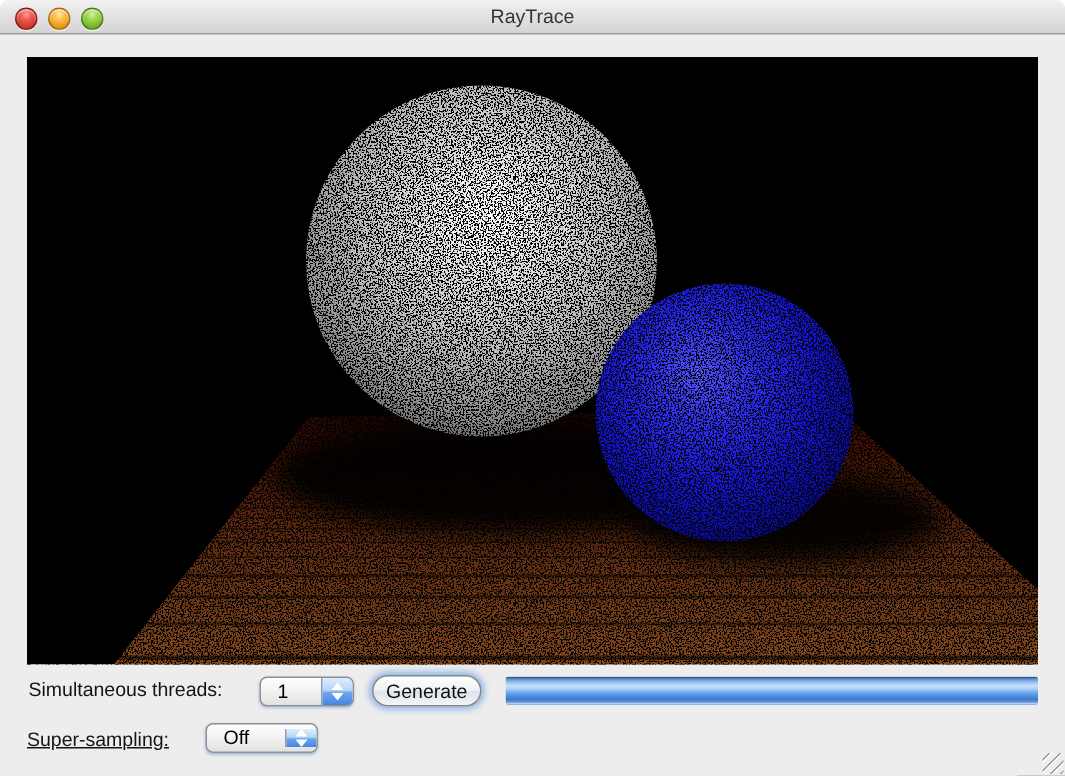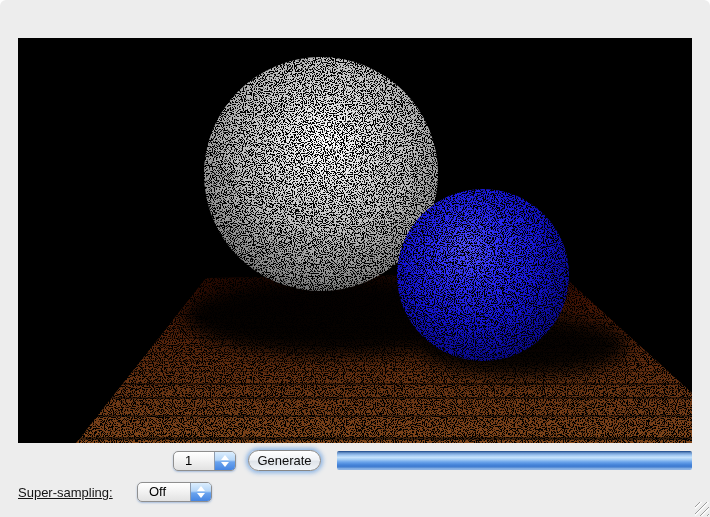--- a/index.html
+++ b/index.html
@@ -22,21 +22,21 @@
   .render{position:absolute;left:18px;top:38px;display:block;}
   
   .label{position:absolute;font-size:13px;color:#141414;white-space:nowrap;}
   .lbl-threads{left:19px;top:452px;}
   .lbl-ss{left:18px;top:485px;text-decoration:underline;}
   .popup{position:absolute;height:20px;box-sizing:border-box;display:flex;
     border:1px solid #8f8f8f;border-radius:5px;overflow:hidden;
     background:linear-gradient(180deg,#ffffff 0%,#f3f3f3 45%,#e2e2e2 100%);
     box-shadow:0 1px 2px rgba(110,150,205,.55);}
   .popup-threads{left:173px;top:451px;width:63px;}
-  .popup-ss{left:137px;top:482px;width:75px;}
+  .popup-ss{left:137px;top:482px;width:75px;align-items:center;}
   .popup-value{flex:1;font-size:13px;line-height:18px;padding-left:11px;color:#000;}
   .popup-arrows{width:20px;display:flex;flex-direction:column;align-items:center;
     justify-content:center;border-left:1px solid #8f9cae;
     background:linear-gradient(180deg,#dcEEfe 0%,#b5d6f8 45%,#6ba4ee 55%,#4585e2 100%);}
   .tri-up{width:0;height:0;border-left:4px solid transparent;border-right:4px solid transparent;
     border-bottom:5px solid #fff;margin-bottom:2px;}
   .tri-down{width:0;height:0;border-left:4px solid transparent;border-right:4px solid transparent;
     border-top:5px solid #fff;}
   .generate{position:absolute;left:248px;top:450px;width:73px;height:21px;
     box-sizing:border-box;border:1px solid #878787;border-radius:11px;
@@ -52,20 +52,28 @@
       #6ea6ec 58%,#4c8add 72%,#3d7ad0 84%,#6497d9 94%,#9cbfec 100%);}
   .grip{position:absolute;right:1px;bottom:1px;width:14px;height:14px;
     background:repeating-linear-gradient(135deg,
       rgba(0,0,0,0) 0 3px,#9e9e9e 3px 4px,#fafafa 4px 5px);}
 </style>
 </head>
 <body>
 
 <div class="window">
 
+  <div class="titlebar">
+    <div class="lights">
+      <span class="light red"></span>
+      <span class="light yellow"></span>
+      <span class="light green"></span>
+    </div>
+    <div class="title">RayTrace</div>
+  </div>
 
   <svg class="render" width="674" height="405" viewBox="0 0 674 405" xmlns="http://www.w3.org/2000/svg">
     <defs>
       <linearGradient id="floorGrad" gradientUnits="userSpaceOnUse" x1="0" y1="232" x2="0" y2="405">
         <stop offset="0%" stop-color="#1c0601"></stop>
         <stop offset="14%" stop-color="#3a1003"></stop>
         <stop offset="30%" stop-color="#4e1d08"></stop>
         <stop offset="52%" stop-color="#5d2a0e"></stop>
         <stop offset="74%" stop-color="#6b3614"></stop>
         <stop offset="90%" stop-color="#794019"></stop>
@@ -120,20 +128,21 @@
       <ellipse cx="320" cy="278" rx="155" ry="40" fill="#000" opacity="0.92" filter="url(#blurShadow)"></ellipse>
       <ellipse cx="505" cy="308" rx="105" ry="30" fill="#000" opacity="0.9" filter="url(#blurShadow)"></ellipse>
     </g>
 
     <circle cx="303" cy="136" r="117" fill="url(#whiteGrad)"></circle>
     <circle cx="465" cy="237" r="86" fill="url(#blueGrad)"></circle>
 
     <rect x="0" y="0" width="674" height="405" fill="#000" filter="url(#speckle)"></rect>
   </svg>
 
+  <span class="label lbl-threads">Simultaneous threads:</span>
 
   <div class="popup popup-threads">
     <span class="popup-value">1</span>
     <span class="popup-arrows">
       <i class="tri-up"></i>
       <i class="tri-down"></i>
     </span>
   </div>
 
   <button class="generate">Generate</button>

